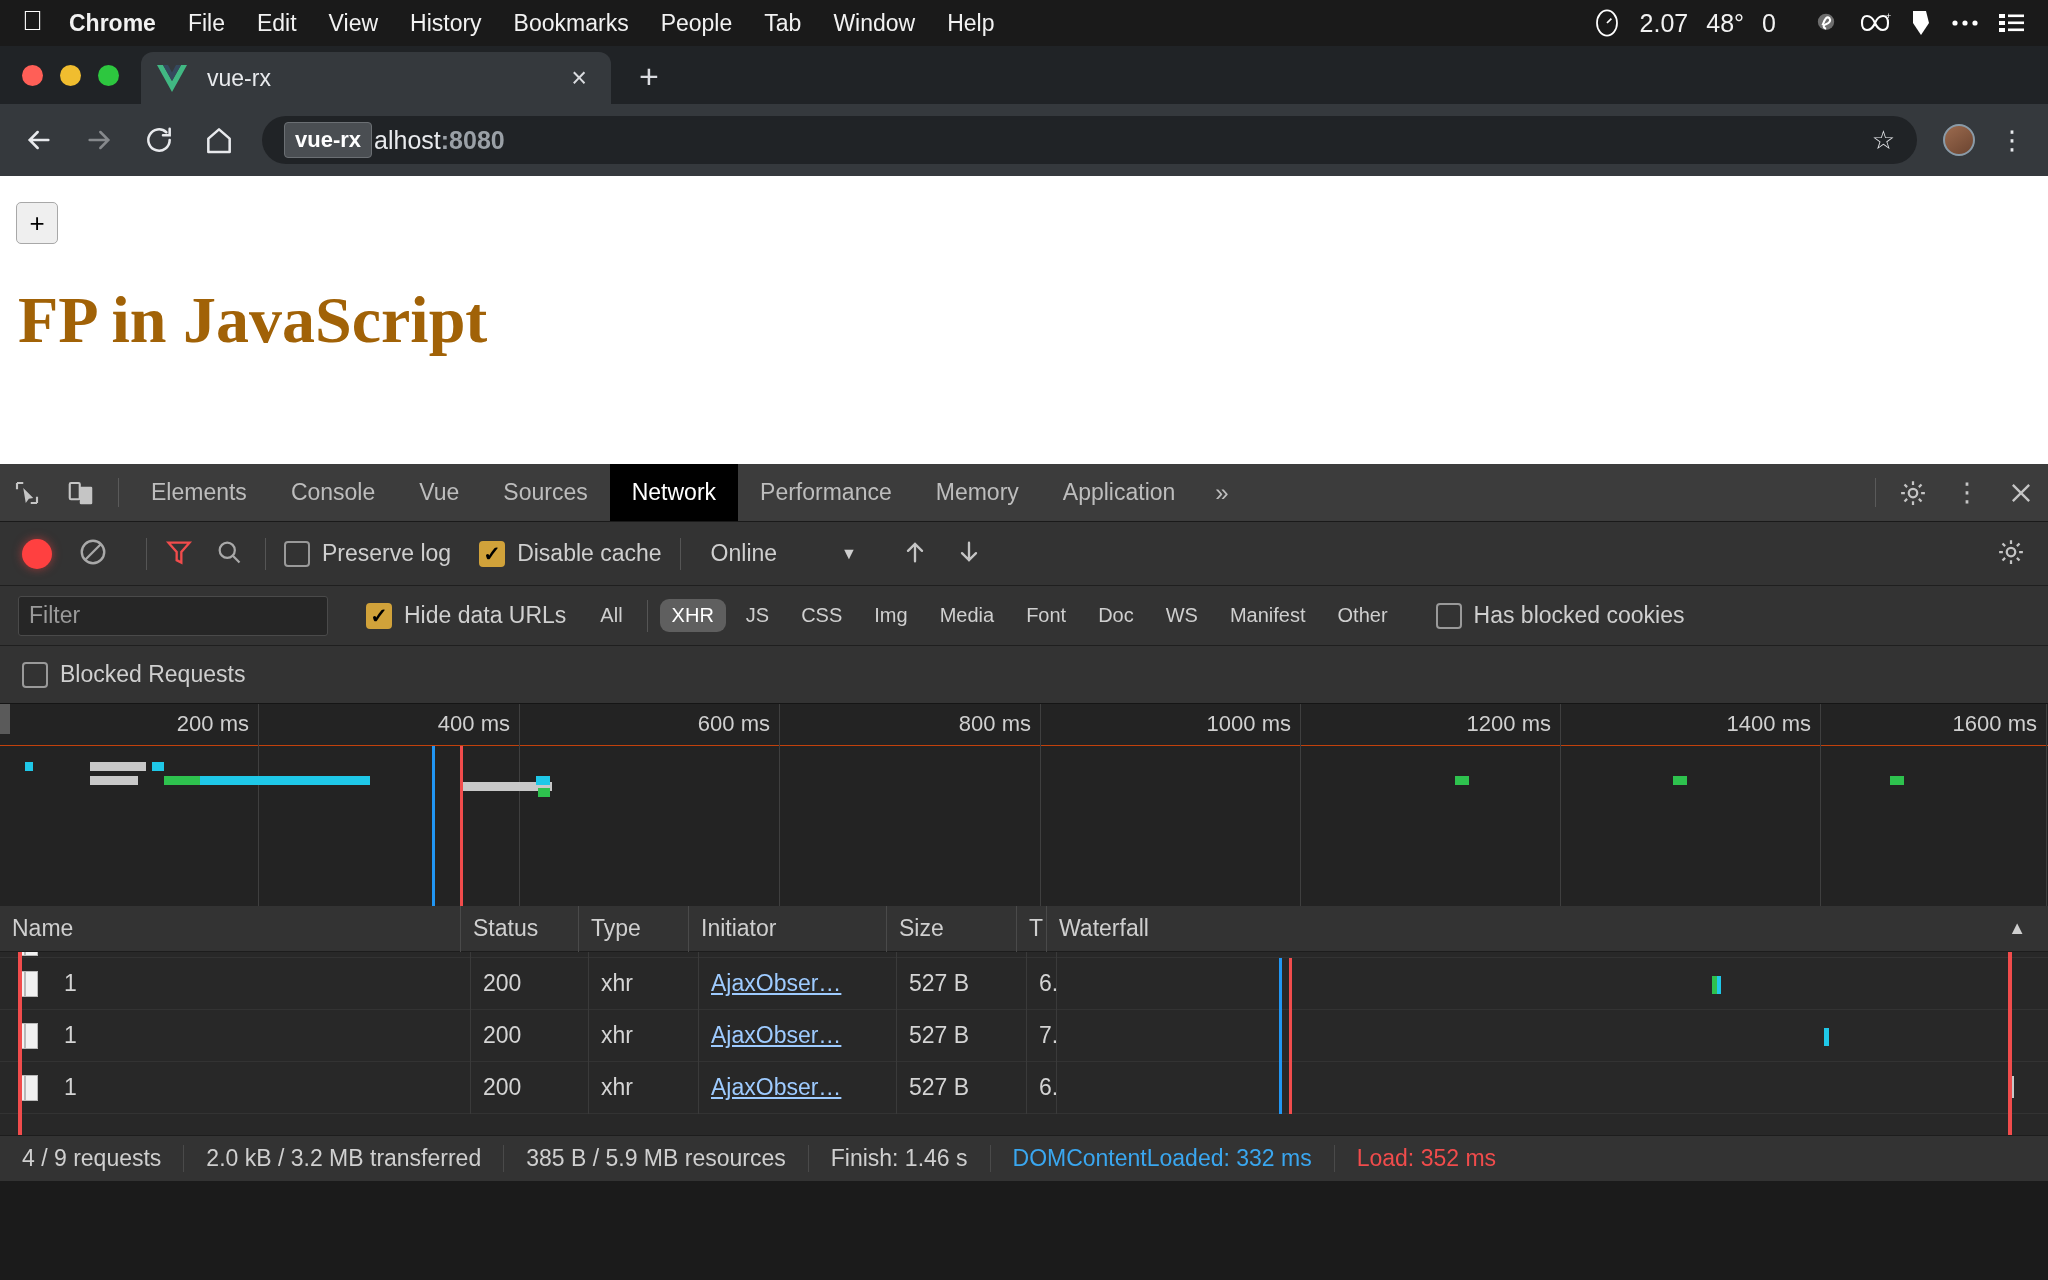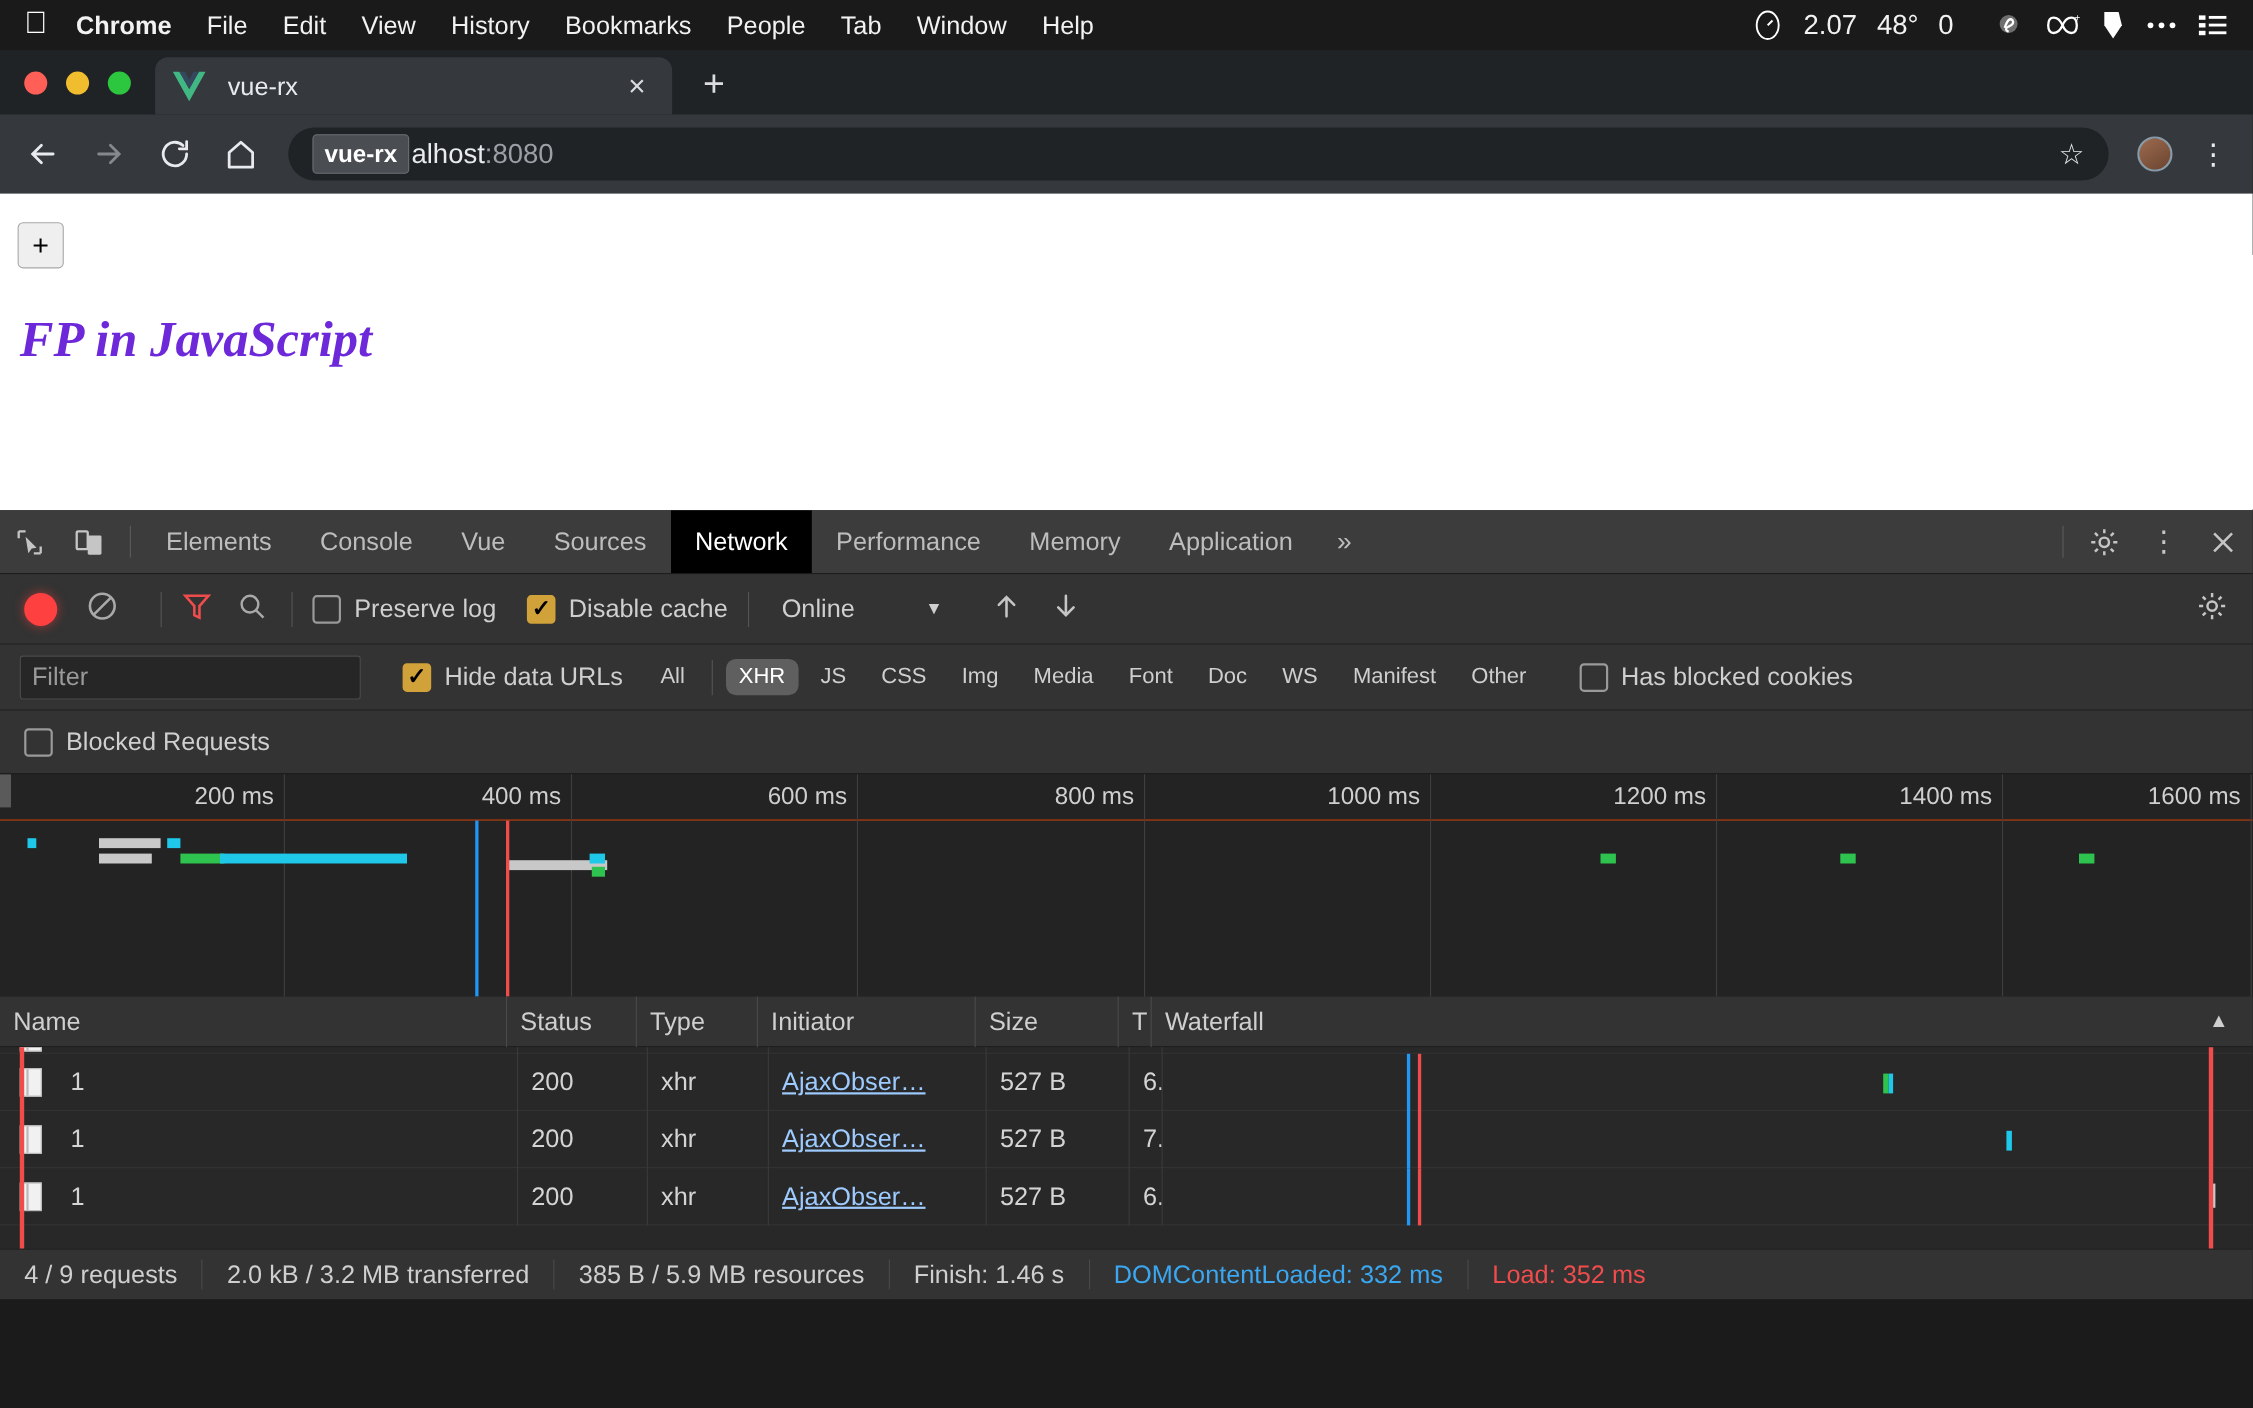--- a/index.html
+++ b/index.html
@@ -57,39 +57,39 @@
   .omnibox {
     flex: 1; height: 48px; background: #202326; border-radius: 24px;
     display: flex; align-items: center; padding: 0 22px; position: relative;
   }
   .url-chip {
     background: #4a4e52; color: #ffffff; font-size: 22px; font-weight: bold;
     padding: 4px 10px; border-radius: 4px; margin-right: 2px;
     border: 1px solid #6b6f73;
   }
   .url-text { font-size: 25px; color: #e8eaed; }
-  .url-text .dim { color: #9aa0a6; }
+  .url-text .dim { color: #9aa0a6; font-weight: bold; }
   .omnibox-right { display: flex; align-items: center; gap: 24px; }
   .star { font-size: 26px; color: #e8eaed; }
   .avatar { width: 32px; height: 32px; border-radius: 50%;
             background: linear-gradient(145deg,#9c6b4f,#6b4430); border: 2px solid #8a9ba8; }
   .kebab { font-size: 26px; color: #e8eaed; letter-spacing: 1px; }
 
   
   .page { background: #ffffff; height: 288px; padding: 26px 16px; }
   .plus-btn {
     width: 42px; height: 42px; background: #efefef;
     border: 1px solid #a8a8a8; border-radius: 5px;
     font-size: 26px; color: #000; display: flex;
     align-items: center; justify-content: center;
   }
   .page-h1 {
     font-family: "Liberation Serif", serif;
-    font-size: 46px; font-weight: bold; color: #6d28d9;
-    margin-top: 38px; margin-left: 2px; font-style: italic;
+    font-size: 66px; font-weight: bold; color: #a16207;
+    margin-top: 38px; margin-left: 2px;
   }
 
   
   .devtools { background: #242424; color: #d8d8d8; }
   .dt-tabs {
     height: 58px; background: #3c3c3c; display: flex; align-items: stretch;
     border-bottom: 1px solid #1a1a1a;
   }
   .dt-ico-btn { width: 54px; display: flex; align-items: center; justify-content: center; color: #c5c5c5; }
   .dt-sep { width: 1px; background: #5a5a5a; margin: 14px 10px; }

